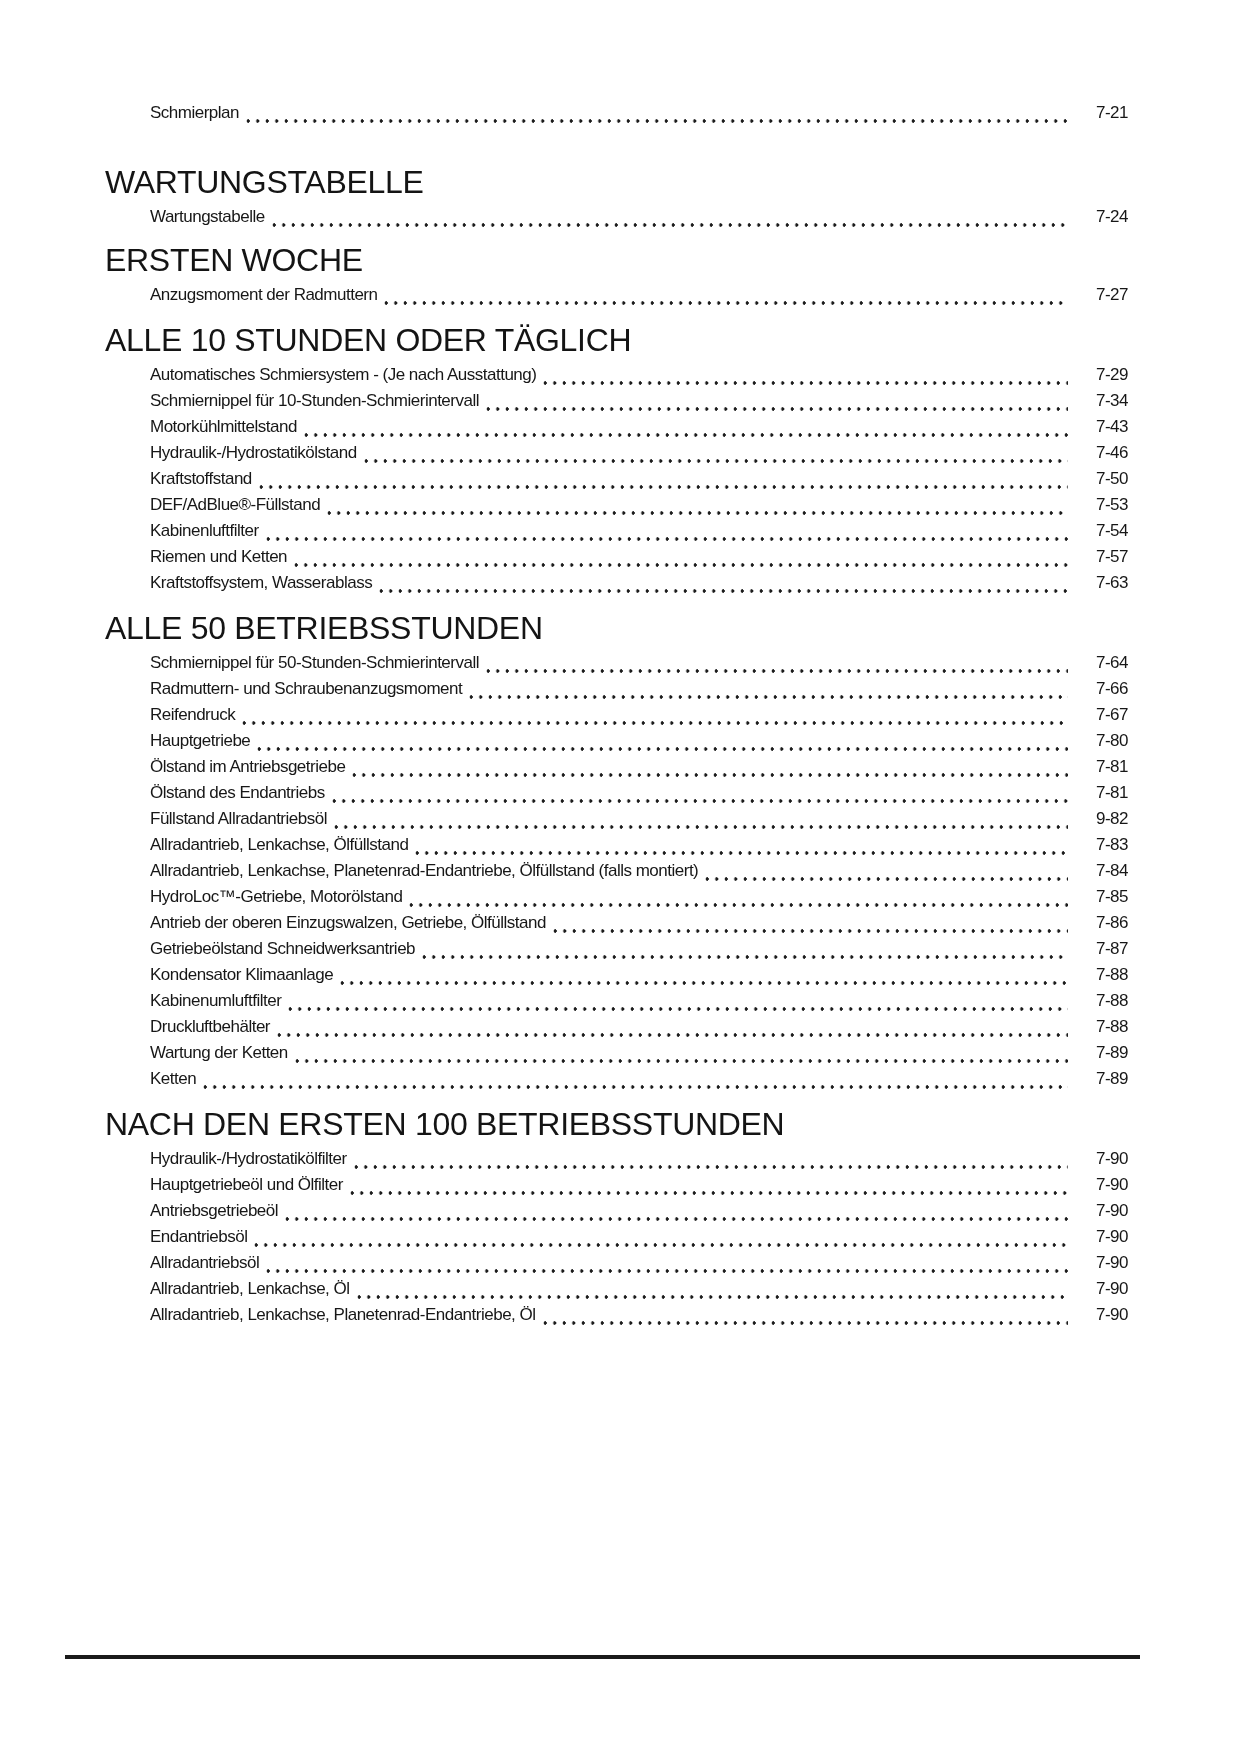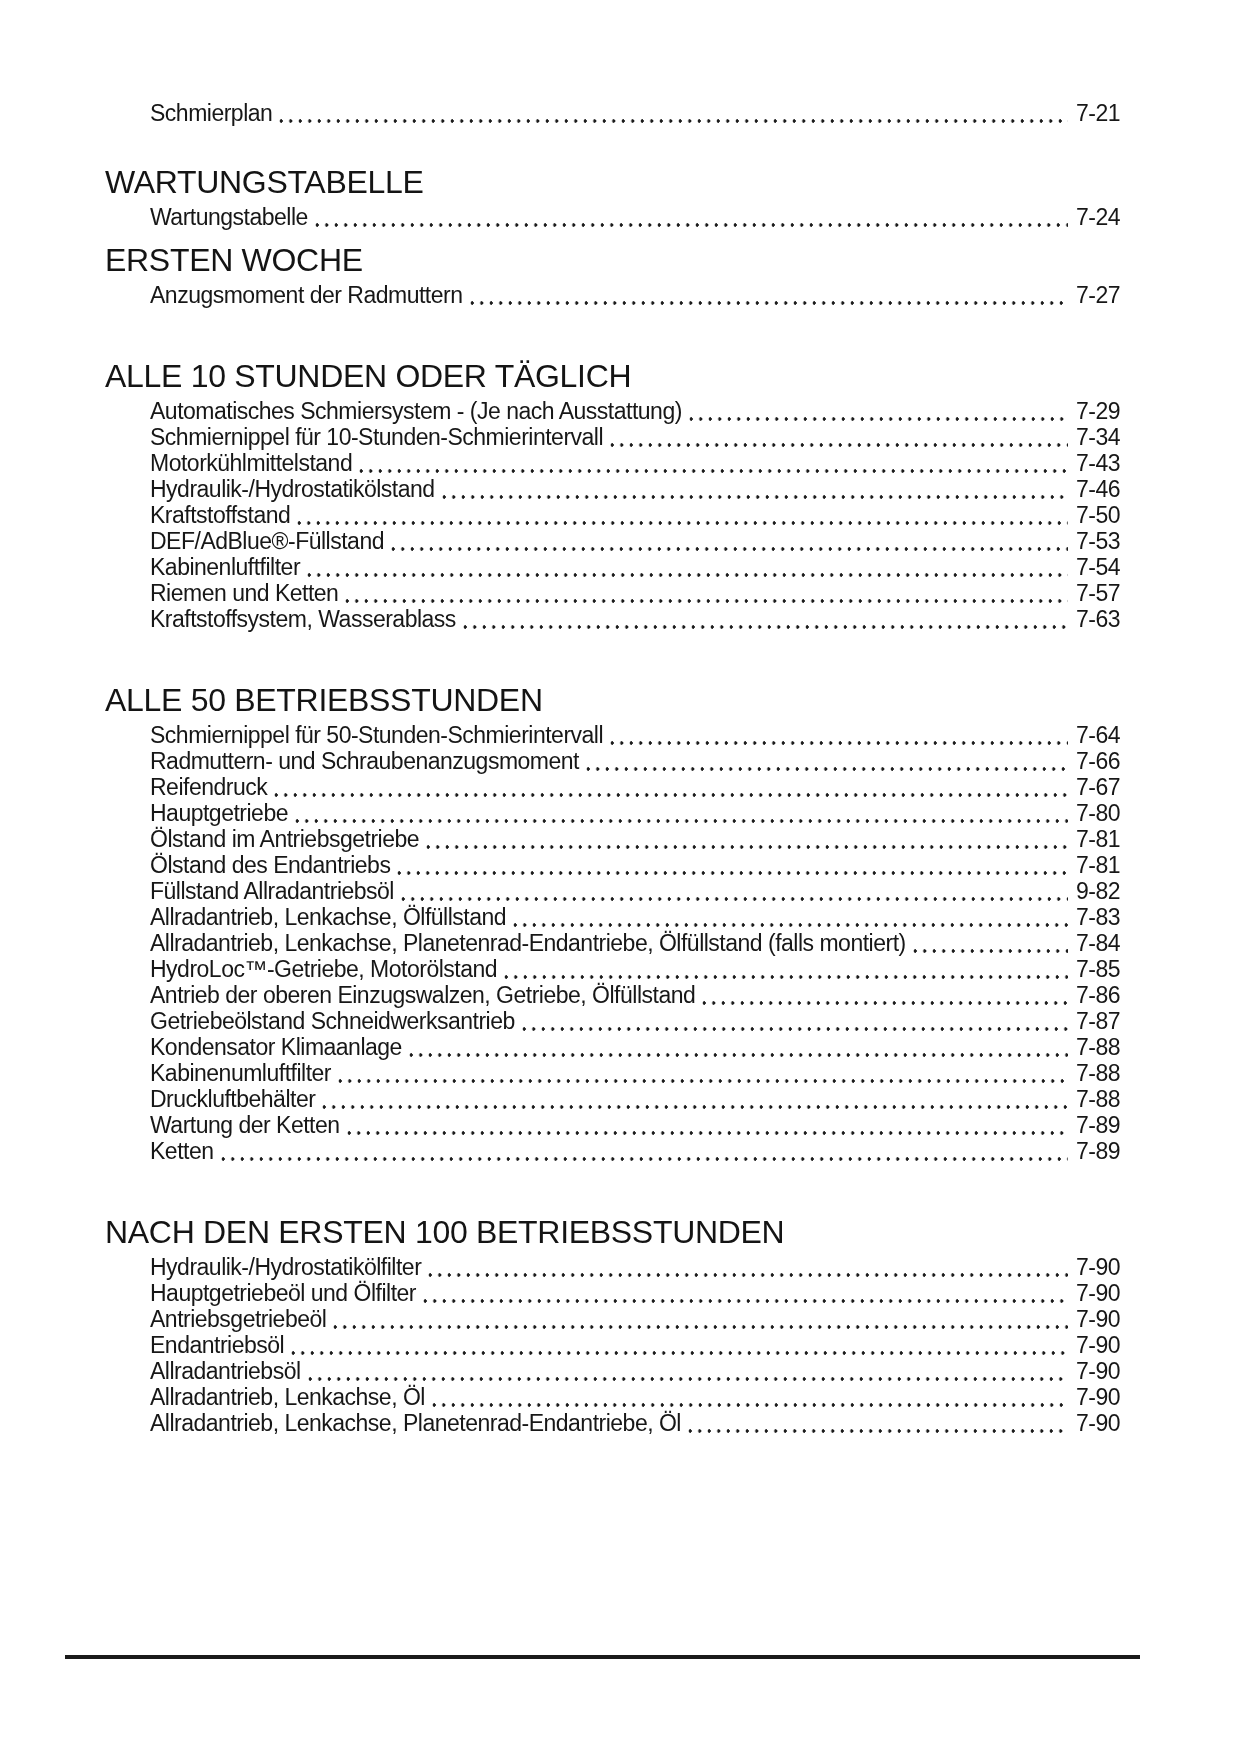--- a/index.html
+++ b/index.html
@@ -15,21 +15,21 @@
     overflow: hidden;
     font-family: "Liberation Sans", sans-serif;
     color: #161616;
   }
   .toc-wrap {
     position: absolute;
     left: 105px;
     top: 100px;
     width: 1023px;
   }
-  .toc-section { margin-top: 50px; }
+  .toc-section { margin-top: 14px; }
   .toc-section:nth-of-type(1) { margin-top: 0; }
   .toc-section:nth-of-type(2) { margin-top: 38px; }
   .toc-section:nth-of-type(3) { margin-top: 12px; }
 
   .section-heading {
     font-size: 32px;
     line-height: 36px;
     letter-spacing: -0.3px;
     margin-bottom: 4px;
     color: #141414;
@@ -39,21 +39,21 @@
     text-align: justify;
     text-align-last: justify;
   }
 
   .toc-row {
     display: flex;
     align-items: baseline;
     margin-left: 45px;
     width: 978px;
     height: 26px;
-    font-size: 23px;
+    font-size: 17px;
     letter-spacing: -0.5px;
     line-height: 26px;
     color: #171717;
   }
   .toc-label {
     white-space: nowrap;
     flex: 0 0 auto;
   }
   .toc-leader {
     flex: 1 1 18px;
@@ -62,21 +62,21 @@
     align-self: flex-end;
     height: 8px;
     background-image: radial-gradient(circle at 2.2px 4px, #1c1c1c 1.55px, rgba(0,0,0,0) 1.85px);
     background-size: 9.5px 8px;
     background-repeat: repeat-x;
     background-position: left bottom 1px;
   }
   .toc-page {
     flex: 0 0 auto;
     min-width: 52px;
-    text-align: left;
+    text-align: right;
     white-space: nowrap;
   }
 
   .footer-rule {
     position: absolute;
     left: 65px;
     top: 1655px;
     width: 1075px;
     height: 4px;
     background: #1a1a1a;

